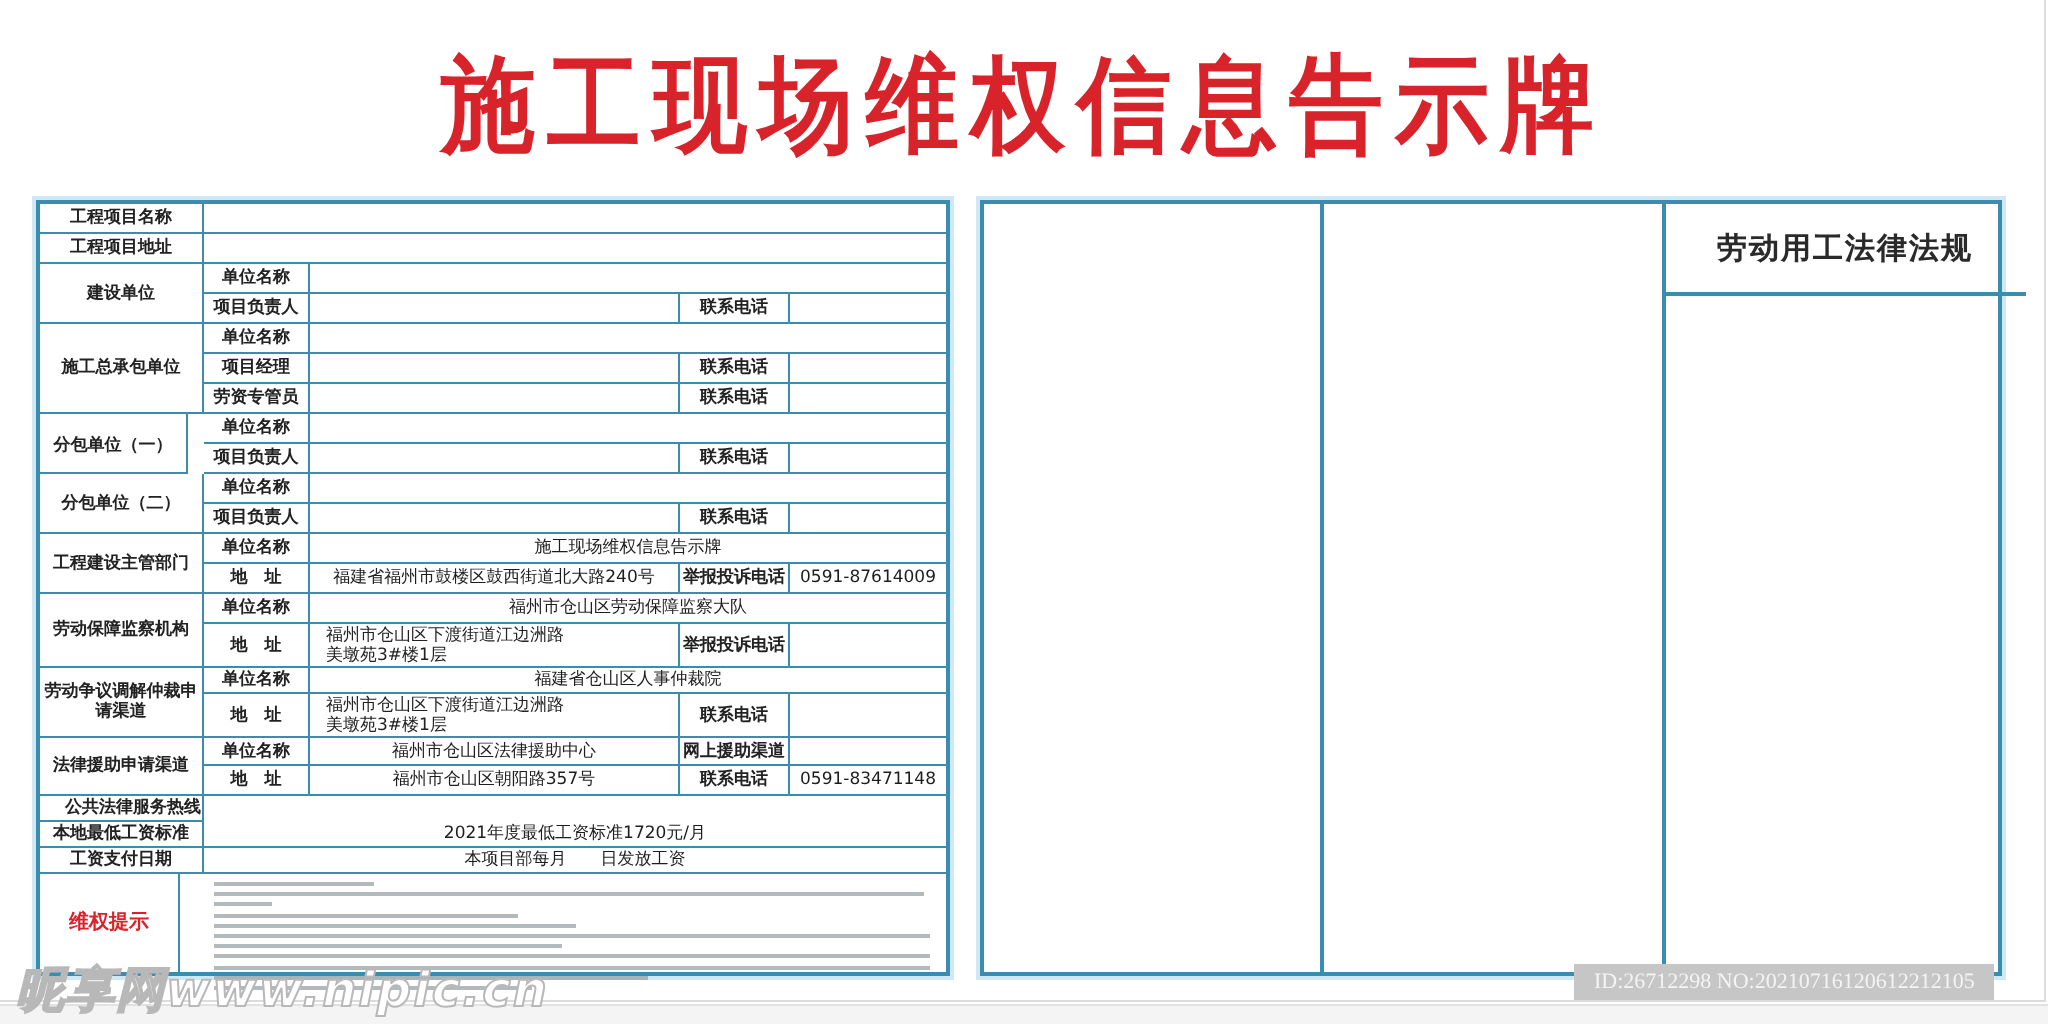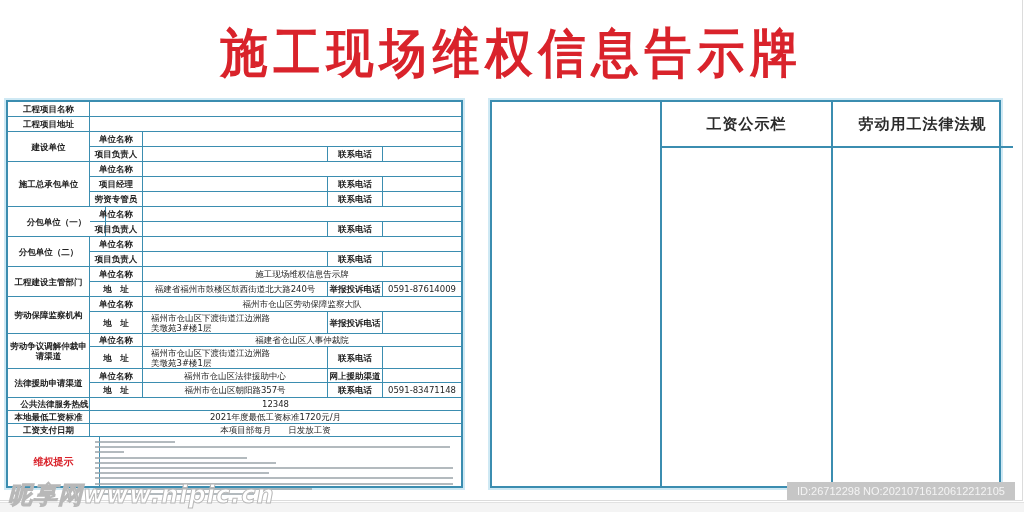--- a/index.html
+++ b/index.html
@@ -4,21 +4,21 @@
 <style>
   html, body { margin:0; padding:0; }
   body { width:1024px; height:512px; background:#ffffff; position:relative; overflow:hidden;
          font-family:"DejaVu Sans", sans-serif; color:#1d1d1d; }
   .frame { position:absolute; left:0; top:0; width:1022px; height:500px; border:1px solid #dcdcdc; border-top:none; border-left:none; box-sizing:content-box; }
   .bottom-strip { position:absolute; left:0; top:502px; width:1024px; height:10px; background:#f4f4f4; border-top:1px solid #e2e2e2; }
   .title { position:absolute; left:0; top:18px; width:1024px; text-align:center;
            font-family:"DejaVu Sans", sans-serif; font-weight:bold; font-size:47px; letter-spacing:6px;
            color:#d9232b; transform:scaleY(1.12); transform-origin:top center; }
   
-  .ltable { position:absolute; left:6px; top:100px; width:457px; height:388px;
+  .ltable { position:absolute; left:18px; top:100px; width:457px; height:388px;
             border:2px solid #3b8db0; box-sizing:border-box; box-shadow:0 0 0 2px #cfe9f4; background:#fff; }
   .cell { position:absolute; box-sizing:border-box; border-right:1px solid #3b8db0; border-bottom:1px solid #3b8db0;
           display:flex; align-items:center; justify-content:center; text-align:center;
           font-size:8.5px; font-weight:bold; line-height:10px; color:#222; overflow:hidden; white-space:nowrap; }
   .cell.val { font-weight:normal; font-size:8.5px; color:#1d1d1d; }
   .cell.wrap { white-space:normal; justify-content:flex-start; text-align:left; padding-left:8px; font-weight:normal; }
   .cell.lbl-wrap { white-space:normal; }
   .cell.nor { border-right:none; }
   .cell.nob { border-bottom:none; }
   .cell.red { color:#d9232b; font-size:10px; }
@@ -28,21 +28,21 @@
   .rtable { position:absolute; left:490px; top:100px; width:511px; height:388px;
             border:2px solid #3b8db0; box-sizing:border-box; box-shadow:0 0 0 2px #cfe9f4; background:#fff; }
   .rhead { position:absolute; top:0; height:46px; box-sizing:border-box; border-bottom:2px solid #3b8db0;
            display:flex; align-items:center; justify-content:center; font-size:15px; font-weight:bold; color:#2a2a2a; letter-spacing:1px; }
   .rcol { position:absolute; top:46px; bottom:0; box-sizing:border-box; }
   .vline { position:absolute; top:0; bottom:0; width:2px; background:#3b8db0; }
   .watermark { position:absolute; left:8px; top:479px; font-size:24px; font-weight:bold; color:#ffffff;
                -webkit-text-stroke:1px #b8b8b8; font-style:italic; letter-spacing:1px; }
   .watermark .url { font-size:24px; margin-left:0; }
   .idtag { position:absolute; left:787px; top:482px; height:18px; padding:0 10px; background:#c6c6c6; color:#f4f4f4;
-           font-size:11px; line-height:18px; font-family:Liberation Sans, sans-serif; }
+           font-size:11px; line-height:18px; font-family:Liberation Serif, serif; }
 </style>
 </head>
 <body>
 
 <div class="frame"></div>
 <div class="bottom-strip"></div>
 
 <div class="title">施工现场维权信息告示牌</div>
 
 <div class="ltable">
@@ -66,21 +66,21 @@
   <div class="cell val nor" style="left:135px;top:60px;width:318px;height:15px;"></div>
   <div class="cell" style="left:82px;top:75px;width:53px;height:15px;text-align:center;">项目经理</div>
   <div class="cell val" style="left:135px;top:75px;width:185px;height:15px;"></div>
   <div class="cell" style="left:320px;top:75px;width:55px;height:15px;">联系电话</div>
   <div class="cell val nor" style="left:375px;top:75px;width:78px;height:15px;"></div>
   <div class="cell" style="left:82px;top:90px;width:53px;height:15px;">劳资专管员</div>
   <div class="cell val" style="left:135px;top:90px;width:185px;height:15px;"></div>
   <div class="cell" style="left:320px;top:90px;width:55px;height:15px;">联系电话</div>
   <div class="cell val nor" style="left:375px;top:90px;width:78px;height:15px;"></div>
 
-  <div class="cell" style="left:0;top:105px;width:98px;height:30px;font-family:Liberation Serif, serif;">分包单位（一）</div>
+  <div class="cell" style="left:0;top:105px;width:74px;height:30px;font-family:Liberation Serif, serif;">分包单位（一）</div>
   <div class="cell" style="left:82px;top:105px;width:53px;height:15px;">单位名称</div>
   <div class="cell val nor" style="left:135px;top:105px;width:318px;height:15px;"></div>
   <div class="cell" style="left:82px;top:120px;width:53px;height:15px;">项目负责人</div>
   <div class="cell val" style="left:135px;top:120px;width:185px;height:15px;"></div>
   <div class="cell" style="left:320px;top:120px;width:55px;height:15px;">联系电话</div>
   <div class="cell val nor" style="left:375px;top:120px;width:78px;height:15px;"></div>
 
   <div class="cell" style="left:0;top:135px;width:82px;height:30px;">分包单位（二）</div>
   <div class="cell" style="left:82px;top:135px;width:53px;height:15px;">单位名称</div>
   <div class="cell val nor" style="left:135px;top:135px;width:318px;height:15px;"></div>
@@ -123,46 +123,44 @@
   <div class="cell" style="left:82px;top:267px;width:53px;height:14px;">单位名称</div>
   <div class="cell val" style="left:135px;top:267px;width:185px;height:14px;">福州市仓山区法律援助中心</div>
   <div class="cell" style="left:320px;top:267px;width:55px;height:14px;">网上援助渠道</div>
   <div class="cell val nor" style="left:375px;top:267px;width:78px;height:14px;"></div>
   <div class="cell" style="left:82px;top:281px;width:53px;height:15px;">地　址</div>
   <div class="cell val" style="left:135px;top:281px;width:185px;height:15px;">福州市仓山区朝阳路357号</div>
   <div class="cell" style="left:320px;top:281px;width:55px;height:15px;">联系电话</div>
   <div class="cell val nor" style="left:375px;top:281px;width:78px;height:15px;">0591-83471148</div>
 
   <div class="cell" style="left:0;top:296px;width:82px;height:13px;padding-left:12px;">公共法律服务热线</div>
-  <div class="cell val nor" style="left:82px;top:296px;width:371px;height:13px;">12348</div>
 
   <div class="cell" style="left:0;top:309px;width:82px;height:13px;">本地最低工资标准</div>
   <div class="cell val nor" style="left:82px;top:309px;width:371px;height:13px;">2021年度最低工资标准1720元/月</div>
 
   <div class="cell" style="left:0;top:322px;width:82px;height:13px;">工资支付日期</div>
   <div class="cell val nor" style="left:82px;top:322px;width:371px;height:13px;white-space:pre;">本项目部每月　　日发放工资</div>
 
-  <div class="cell red nob" style="left:0;top:335px;width:92px;height:49px;">维权提示</div>
+  <div class="cell red nob" style="left:0;top:335px;width:70px;height:49px;">维权提示</div>
   <div class="tips">
     <div class="ln" style="width:22%"></div>
     <div class="ln" style="width:98%"></div>
     <div class="ln" style="width:8%"></div>
     <div class="ln" style="width:42%"></div>
     <div class="ln" style="width:50%"></div>
     <div class="ln" style="width:99%"></div>
     <div class="ln" style="width:48%"></div>
     <div class="ln" style="width:99%"></div>
     <div class="ln" style="width:99%"></div>
     <div class="ln" style="width:60%"></div>
     <div class="ln" style="width:44%"></div>
   </div>
 </div>
 
 <div class="rtable">
-  <div class="rhead" style="left:169px;width:171px;">工资公示栏</div>
   <div class="rhead" style="left:340px;width:181px;">劳动用工法律法规</div>
   <div class="rcol" style="left:0;width:169px;"></div>
   <div class="rcol" style="left:169px;width:171px;"></div>
   <div class="rcol" style="left:340px;width:167px;"></div>
   <div class="vline" style="left:168px;"></div>
   <div class="vline" style="left:339px;"></div>
 </div>
 
 <div class="watermark">
   <span>昵享网</span><span class="url">www.nipic.cn</span>

